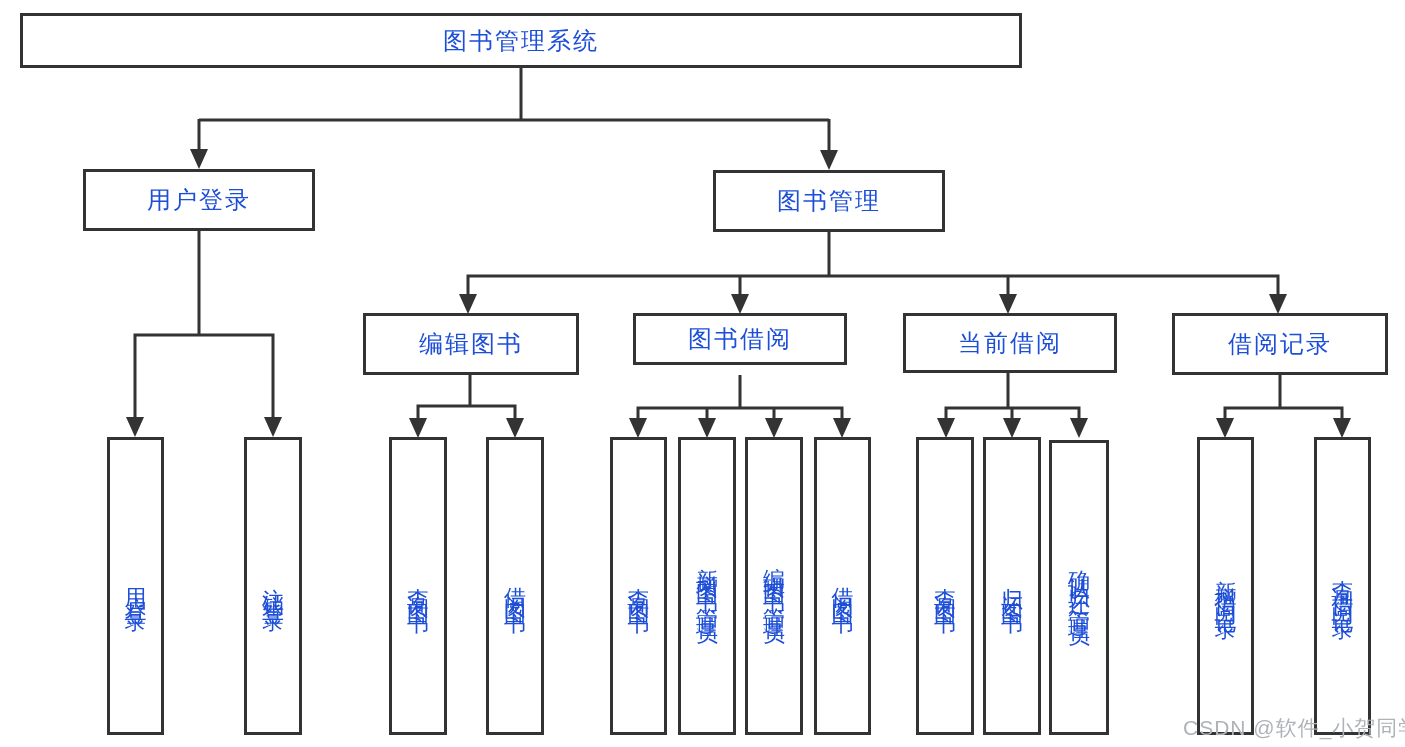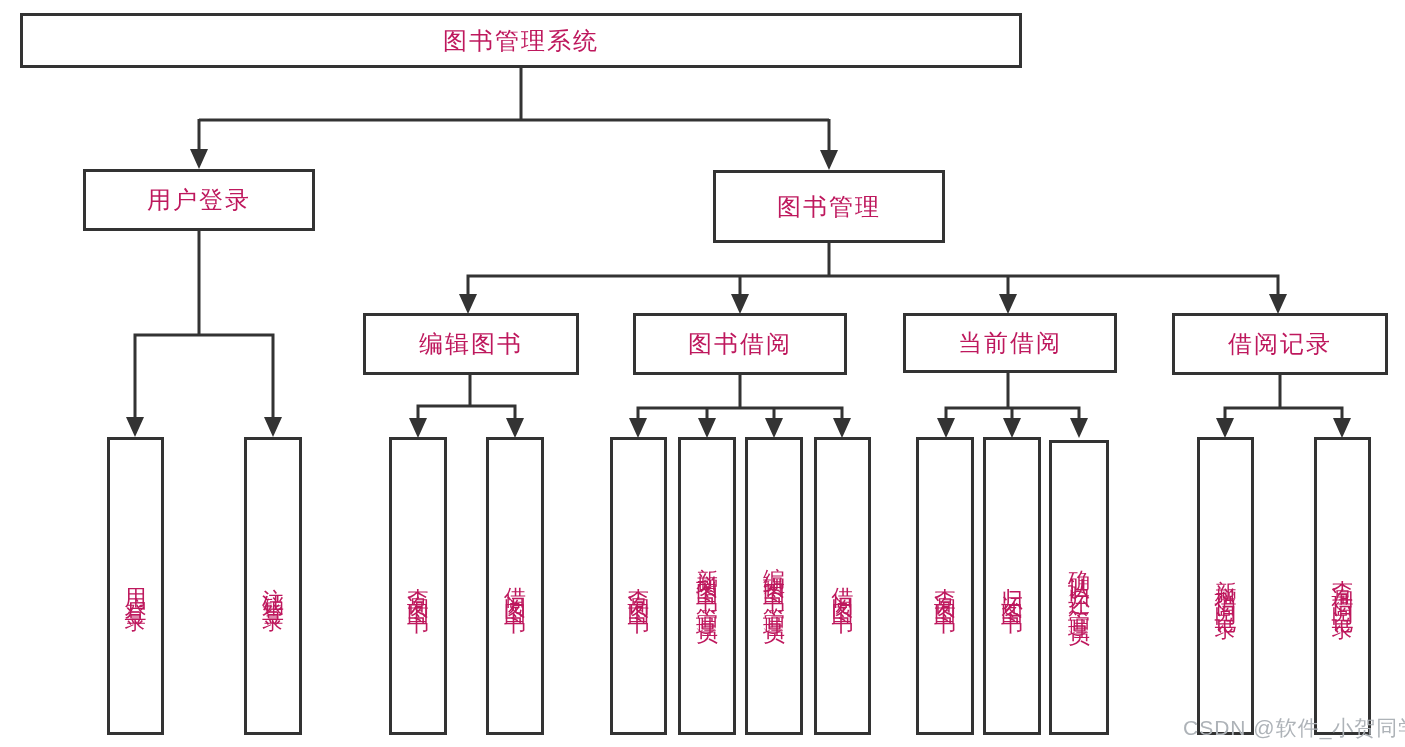--- a/index.html
+++ b/index.html
@@ -17,21 +17,21 @@
     z-index: 1;
   }
   .box {
     position: absolute;
     box-sizing: border-box;
     border: 3px solid #333333;
     background: #ffffff;
     display: flex;
     align-items: center;
     justify-content: center;
-    color: #be185d;
+    color: #1d4ed8;
     z-index: 2;
   }
   .box.h { font-size: 24px; letter-spacing: 2px; white-space: nowrap; }
   .box.v { font-size: 22px; }
   .box.v .vtext {
     writing-mode: vertical-rl;
     text-orientation: mixed;
     letter-spacing: 8px;
     line-height: 1;
   }
@@ -72,28 +72,28 @@
     </g>
   </svg>
 
   <div class="box h" style="left:20px;top:13px;width:1002px;height:55px">
     <span>图书管理系统</span>
   </div>
 
   <div class="box h" style="left:83px;top:169px;width:232px;height:62px">
     <span>用户登录</span>
   </div>
-  <div class="box h" style="left:713px;top:170px;width:232px;height:73px">
+  <div class="box h" style="left:713px;top:170px;width:232px;height:62px">
     <span>图书管理</span>
   </div>
 
   <div class="box h" style="left:363px;top:313px;width:216px;height:62px">
     <span>编辑图书</span>
   </div>
-  <div class="box h" style="left:633px;top:313px;width:214px;height:62px">
+  <div class="box h" style="left:633px;top:313px;width:214px;height:52px">
     <span>图书借阅</span>
   </div>
   <div class="box h" style="left:903px;top:313px;width:214px;height:60px">
     <span>当前借阅</span>
   </div>
   <div class="box h" style="left:1172px;top:313px;width:216px;height:62px">
     <span>借阅记录</span>
   </div>
 
   <div class="box v" style="left:107px;top:437px;width:57px;height:298px">

